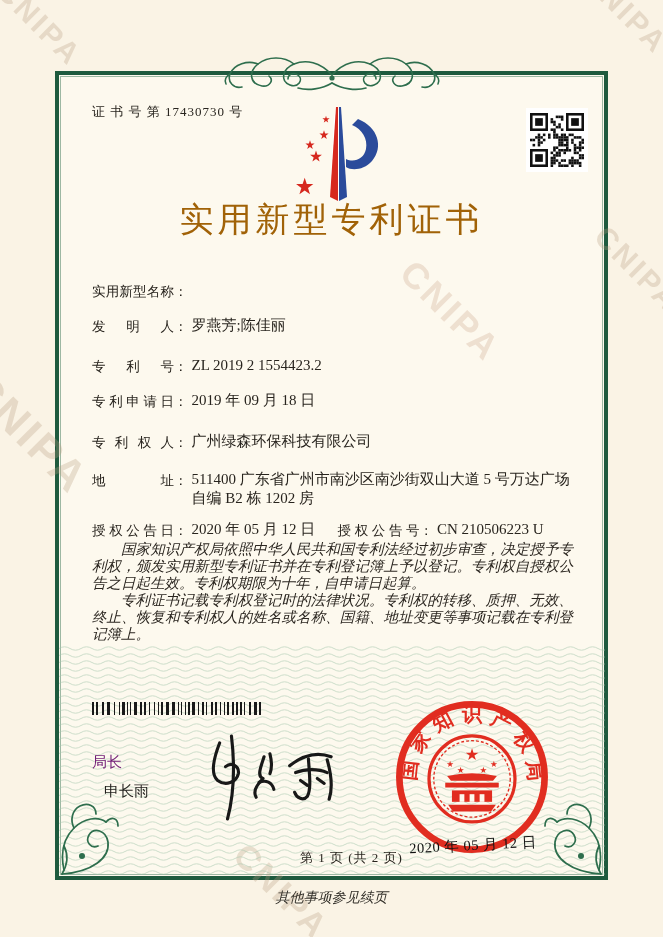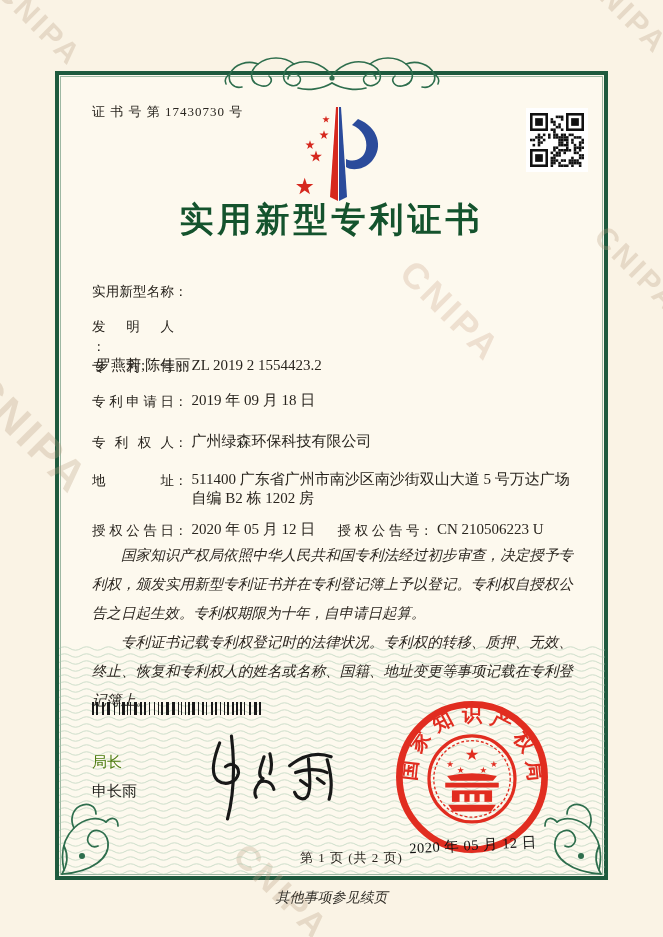--- a/index.html
+++ b/index.html
@@ -22,40 +22,40 @@
     content:"";position:absolute;inset:1px;border:1px solid #9db8a3;pointer-events:none;
   }
   .cert-no{
     position:absolute;left:92px;top:103px;font-size:13px;letter-spacing:1px;z-index:3;
   }
   .logo{position:absolute;left:282px;top:101px;z-index:3;}
   .qr-box{position:absolute;left:526px;top:108px;width:62px;height:64px;background:#ffffff;
     display:flex;align-items:center;justify-content:center;z-index:3;}
   .title{
     position:absolute;left:0;top:197px;width:663px;text-align:center;
-    font-size:34px;font-weight:700;letter-spacing:4px;color:#14532d;z-index:3;
+    font-size:34px;font-weight:400;letter-spacing:4px;color:#a16207;z-index:3;
   }
   .frow{position:absolute;left:92px;display:flex;align-items:flex-start;z-index:3;}
   .flabel{
     display:inline-block;width:82px;font-size:13.5px;line-height:19px;
     text-align:justify;text-align-last:justify;flex:none;padding-top:1px;
   }
   .fcolon{font-size:13.5px;line-height:19px;flex:none;padding-top:1px;}
   .fvalue{font-size:15px;line-height:19px;margin-left:4px;}
   .addr .fvalue{width:390px;}
   .legal{
     position:absolute;left:92px;top:541px;width:481px;z-index:3;
-    font-size:14.5px;line-height:29px;font-style:italic;text-align:justify;color:#2b2620;
+    font-size:14.5px;line-height:17px;font-style:italic;text-align:justify;color:#2b2620;
   }
   .legal p{margin:0;text-indent:2em;}
   .guilloche{position:absolute;left:59px;top:645px;z-index:1;}
   .barcode{position:absolute;left:92px;top:702px;z-index:3;}
   .issuer-title{position:absolute;left:92px;top:753px;font-family:"Liberation Sans","DejaVu Sans",sans-serif;
-    font-size:15px;color:#4d7c0f;z-index:3;}
-  .issuer-name{position:absolute;left:92px;top:782px;font-family:"Liberation Sans","DejaVu Sans",sans-serif;
+    font-size:15px;color:#701a75;z-index:3;}
+  .issuer-name{position:absolute;left:104px;top:782px;font-family:"Liberation Sans","DejaVu Sans",sans-serif;
     font-size:15px;color:#1f1d1a;z-index:3;}
   .signature{position:absolute;left:192px;top:731px;z-index:4;}
   .seal{position:absolute;left:386px;top:691px;z-index:3;}
   .seal-date{
     position:absolute;left:394px;top:836px;width:158px;text-align:center;z-index:4;
     font-size:14.5px;color:#111;letter-spacing:0.5px;transform:rotate(-3deg);
   }
   .page-indicator{
     position:absolute;left:0;top:849px;width:663px;text-align:center;font-size:13px;
     letter-spacing:1px;z-index:3;padding-left:20px;
@@ -273,21 +273,21 @@
         <rect x="2" y="16" width="3" height="3" fill="#111"></rect>
       </svg>
   </div>
 
   <div class="title">实用新型专利证书</div>
 
   <div class="frow" style="top:281px;">
     <span class="flabel">实用新型名称</span>
       <span class="fcolon">：</span>
   </div>
-  <div class="frow" style="top:316px;flex-direction:column;">
+  <div class="frow" style="top:316px;">
     <span class="flabel">发明人</span>
       <span class="fcolon">：</span>
     <span class="fvalue">罗燕芳;陈佳丽</span>
   </div>
   <div class="frow" style="top:356px;">
     <span class="flabel">专利号</span>
       <span class="fcolon">：</span>
     <span class="fvalue">ZL 2019 2 1554423.2</span>
   </div>
   <div class="frow" style="top:391px;">

